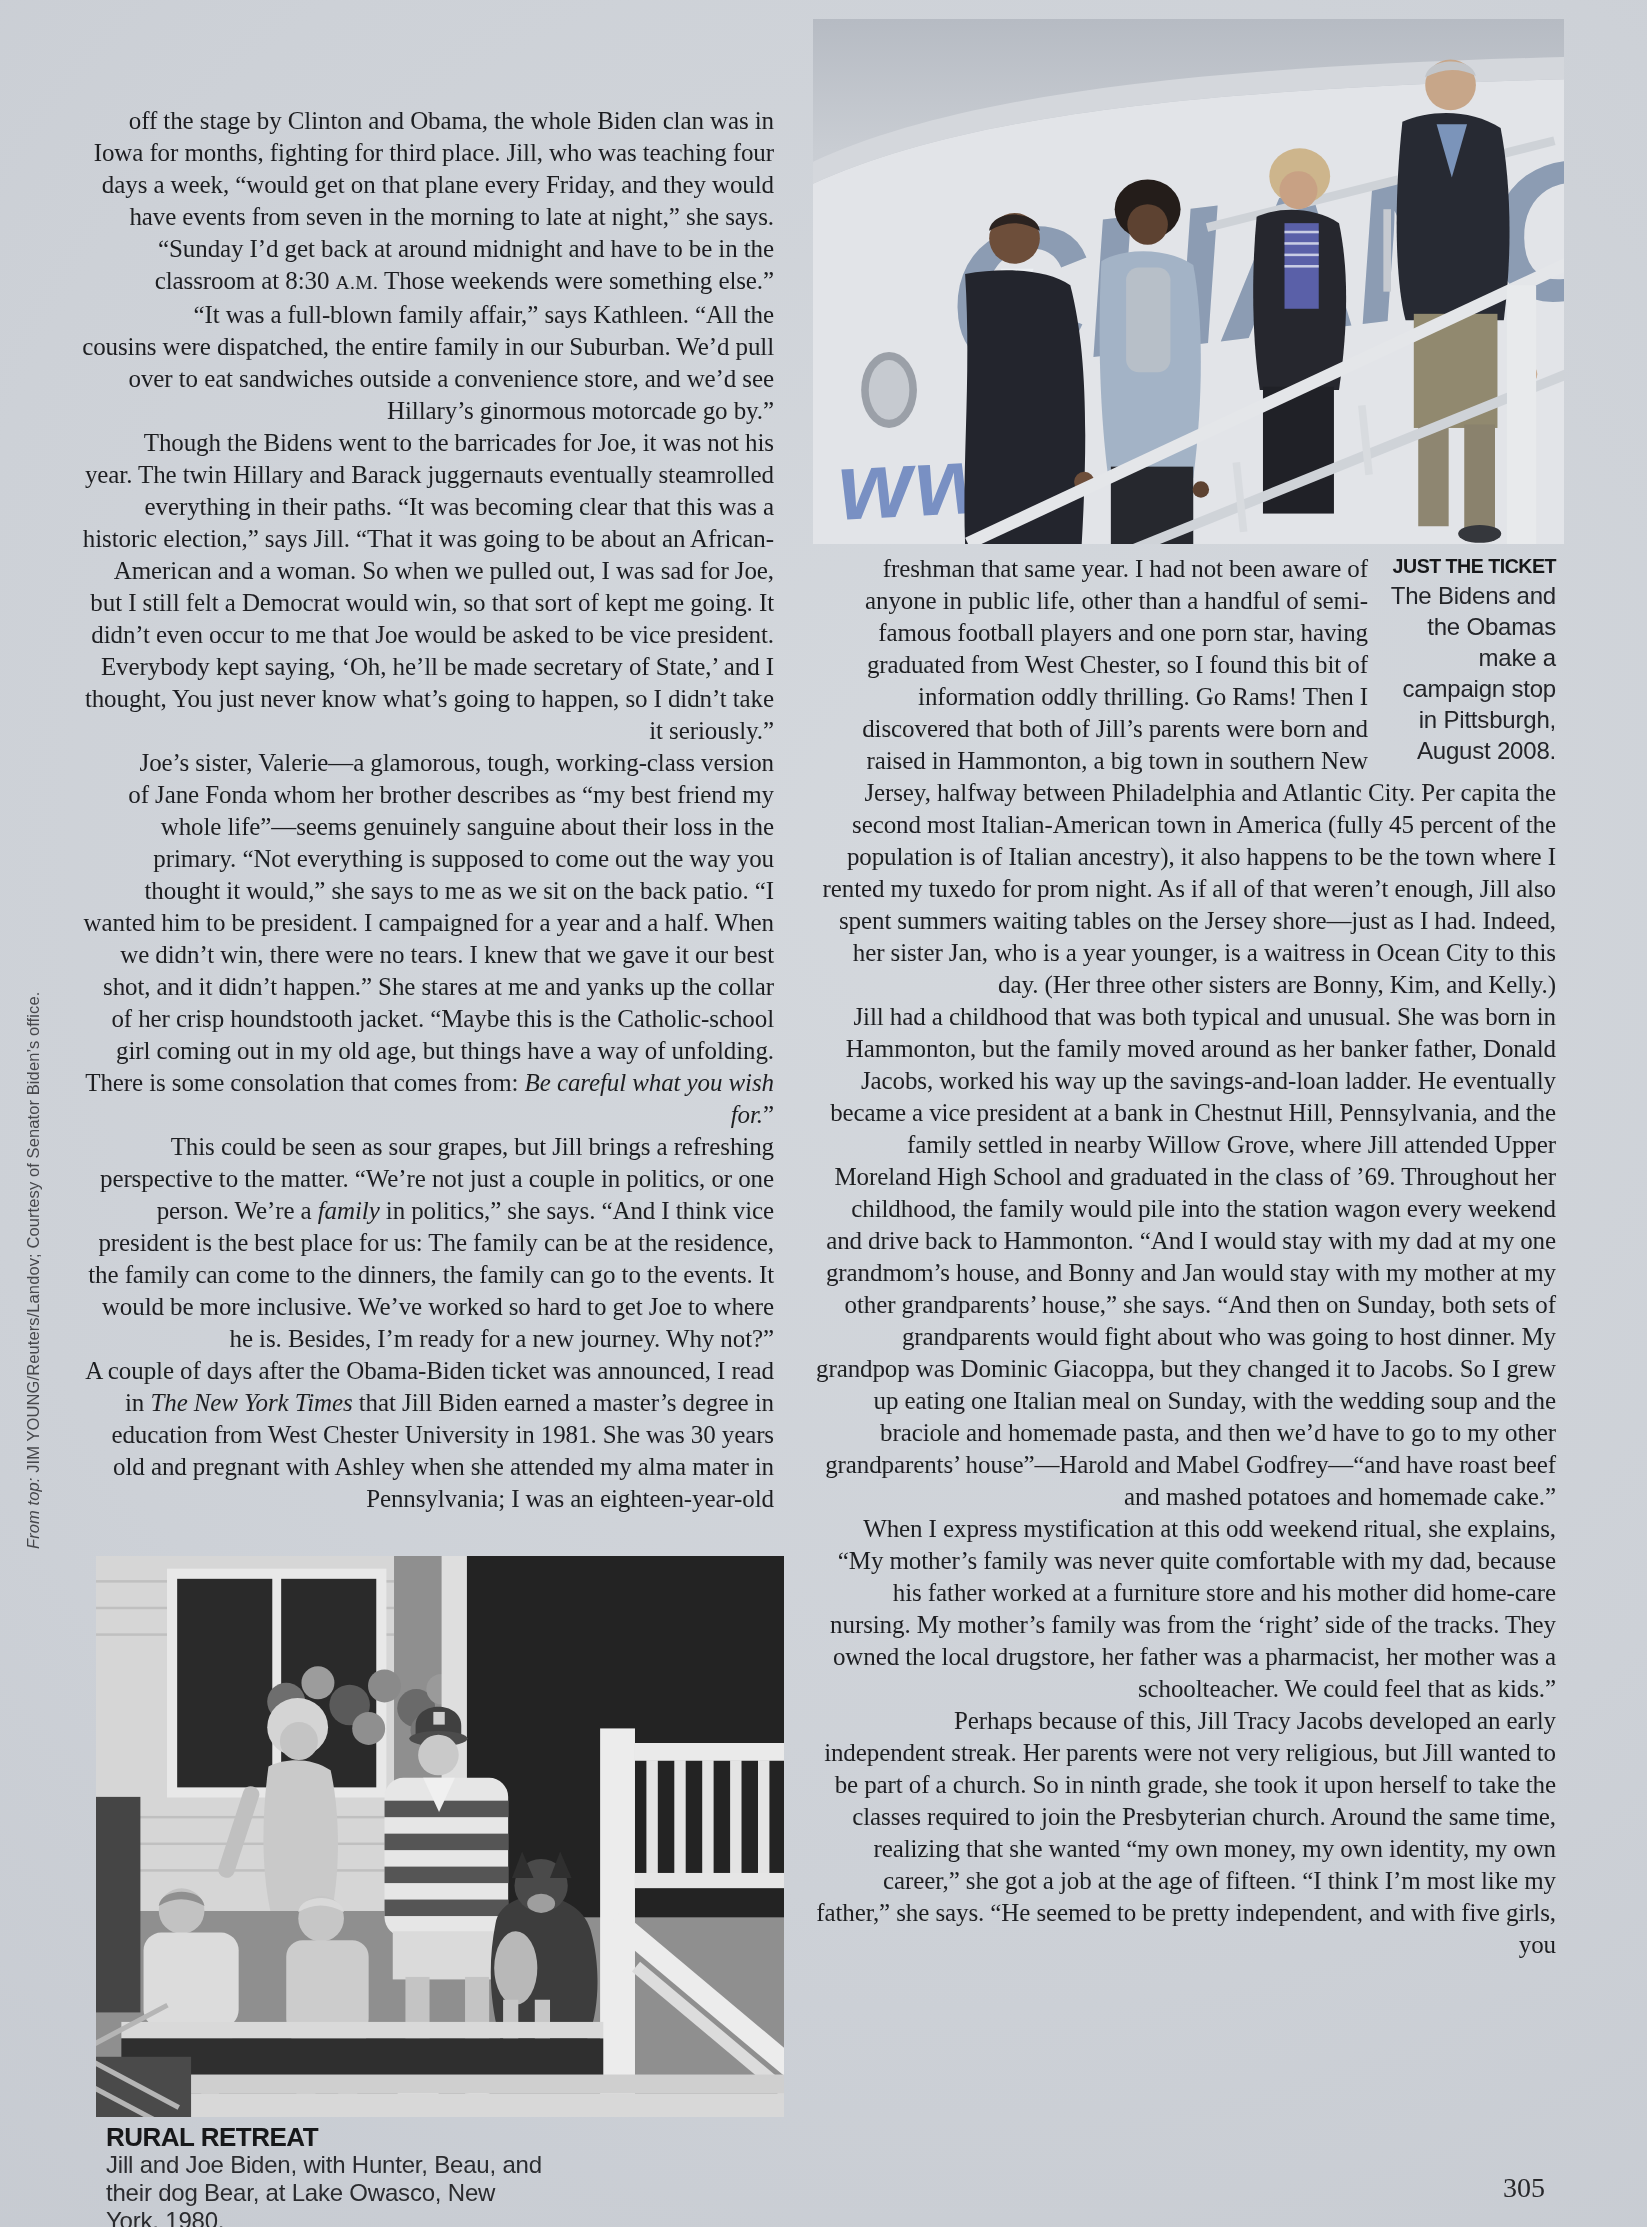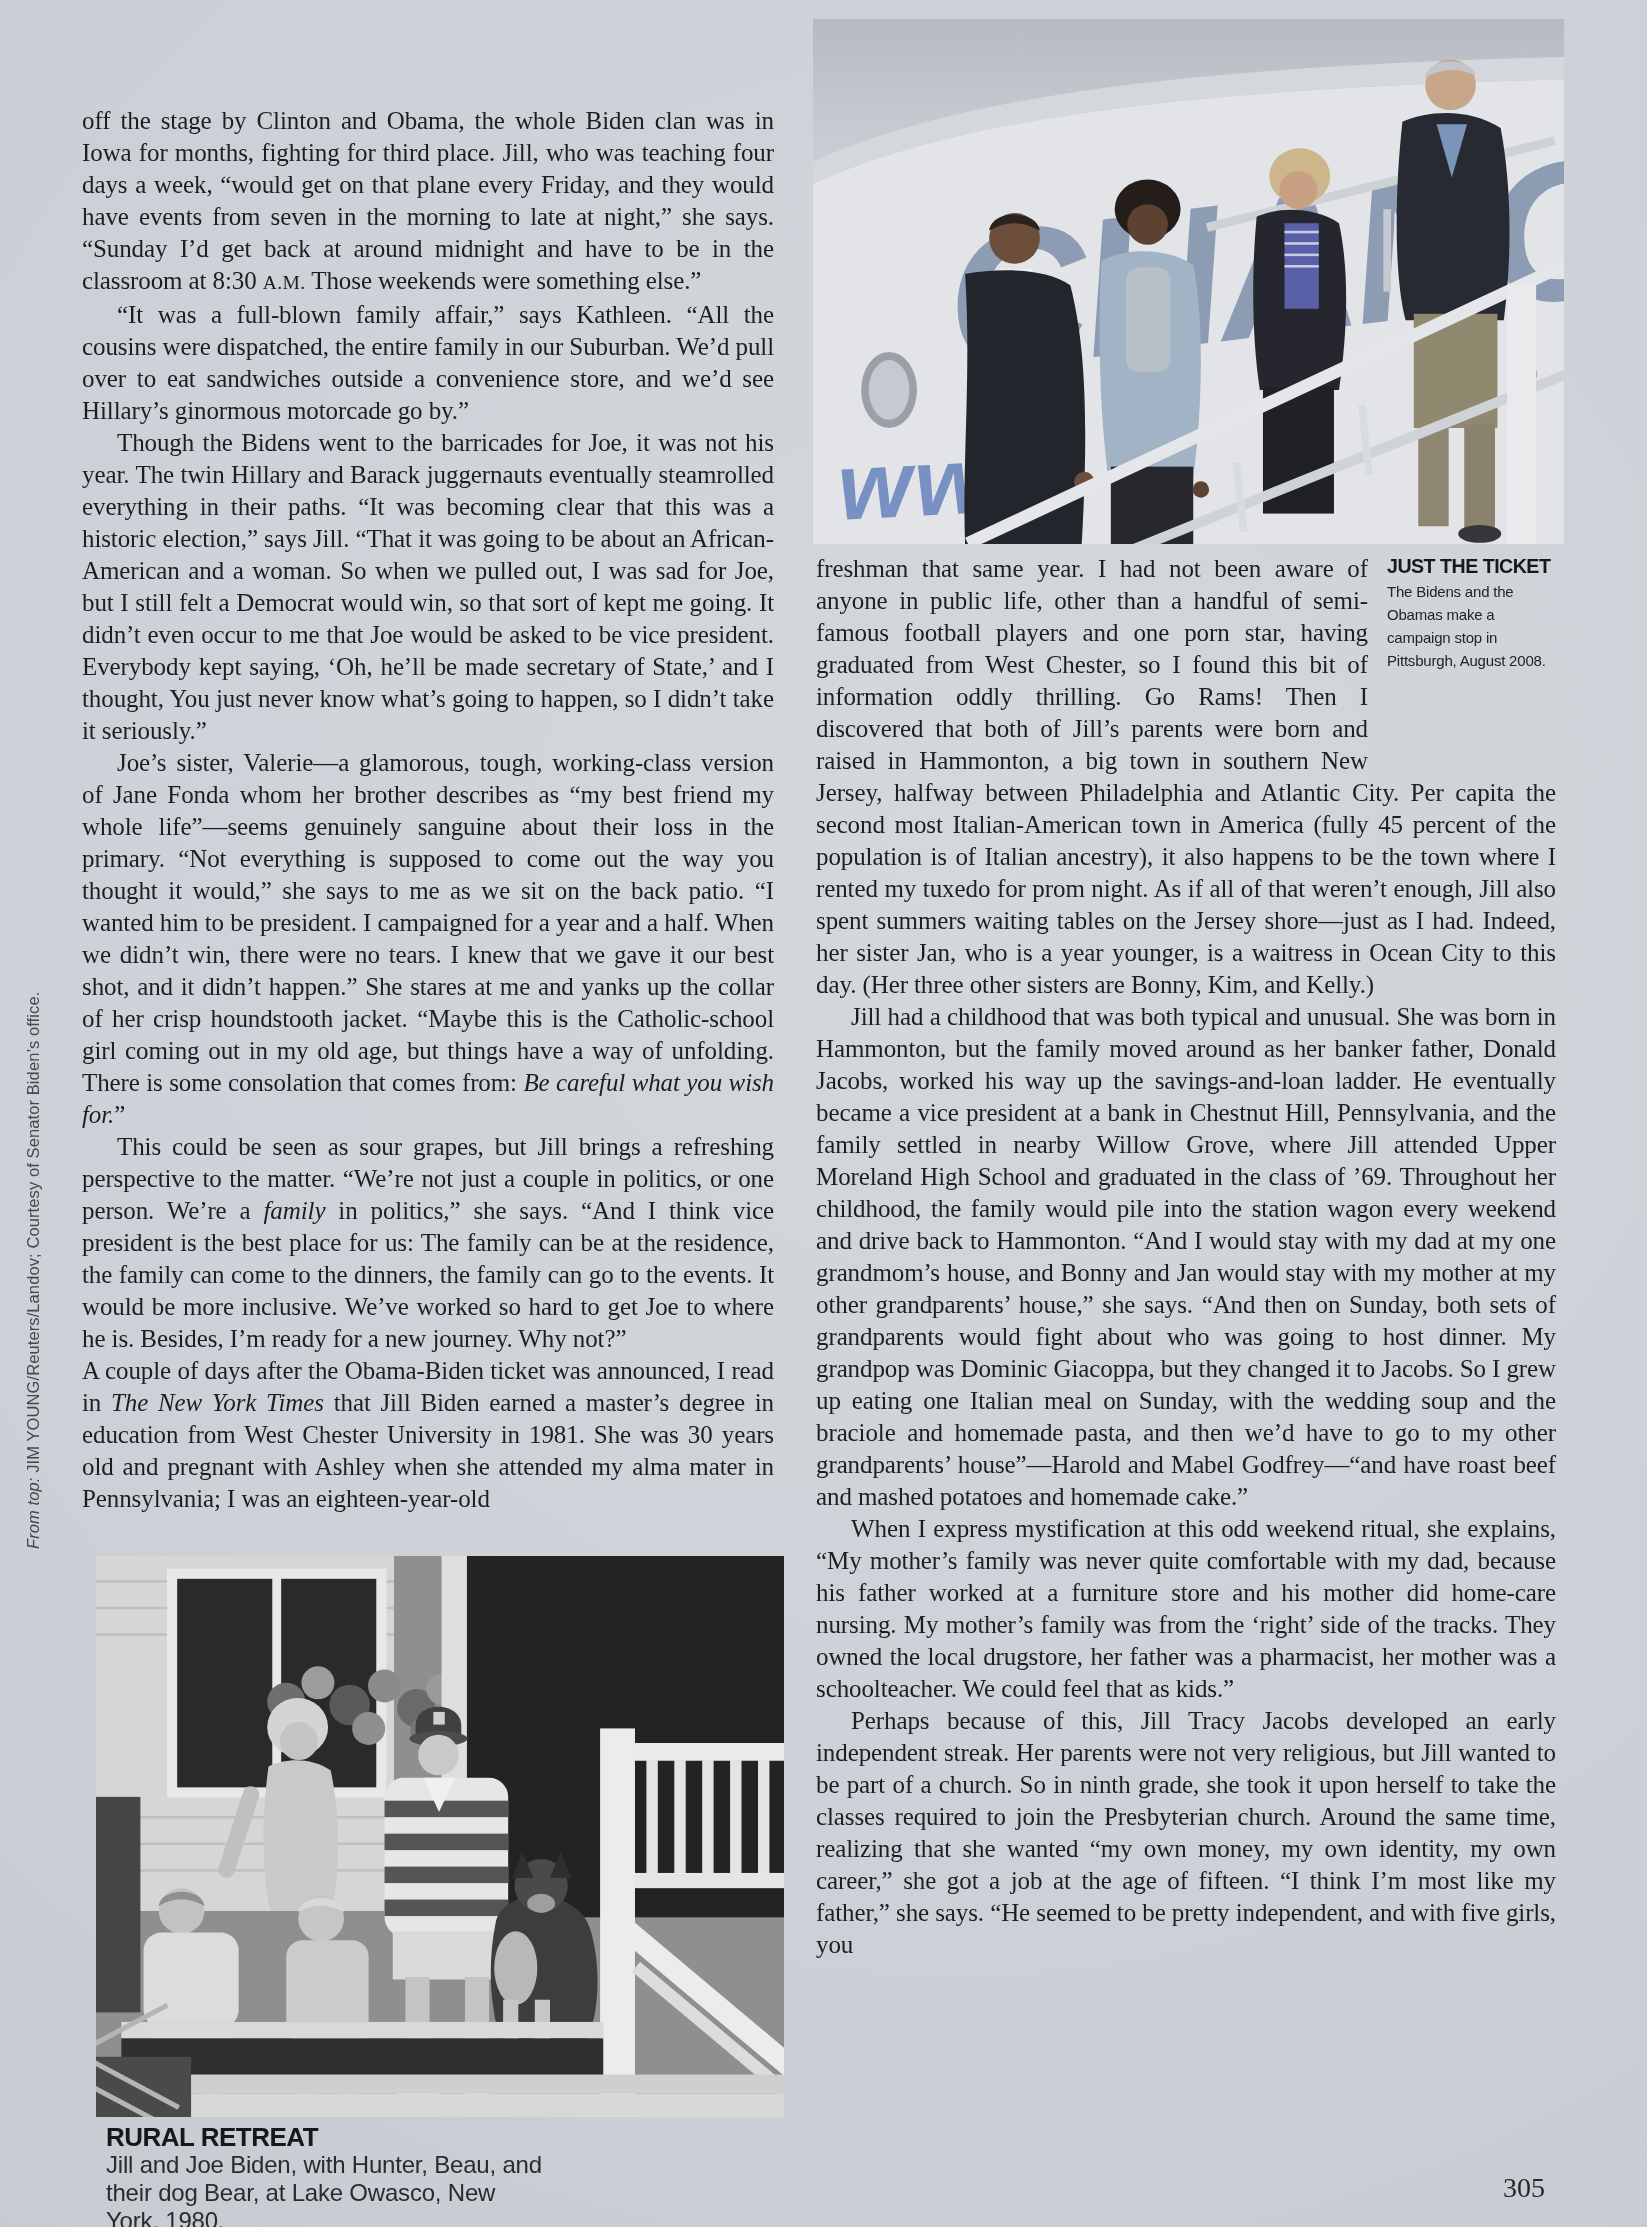--- a/index.html
+++ b/index.html
@@ -4,33 +4,33 @@
 <style>
   html,body{margin:0;padding:0;background:#9a9da3;}
   .page{
     position:relative;width:1648px;height:2227px;overflow:hidden;
     background:radial-gradient(125% 95% at 58% 38%, #d4d8dd 0%, #cdd1d7 50%, #c3c7ce 100%);
     font-family:"Liberation Serif", serif;color:#212225;
   }
   
   .col{position:absolute;font-size:25px;line-height:32px;text-align:justify;
        letter-spacing:-0.1px;color:#1d1e21;hyphens:auto;}
-  .col p{margin:0;}
+  .col p{margin:0;text-align:right;}
   .col p.indent{text-indent:35px;}
   .col p.gap{}
   .it{font-style:italic;}
   .sc{font-size:0.78em;letter-spacing:0.4px;}
   .col-left{left:82px;top:105px;width:692px;}
   .col-right{left:816px;top:553px;width:740px;}
 
   
   .float-caption{float:right;width:188px;height:193px;padding-left:19px;box-sizing:border-box;
                  font-family:"Liberation Sans", sans-serif;text-align:left;}
   .cap-title{font-weight:700;font-size:19.6px;line-height:27px;color:#17181a;letter-spacing:-0.5px;margin:0;}
-  .cap-body{font-size:15px;line-height:23px;color:#232428;letter-spacing:-0.2px;margin:0;text-indent:0;}
+  .cap-body{font-size:24px;line-height:31px;color:#232428;letter-spacing:-0.2px;margin:0;text-indent:0;}
 
   
   figure{margin:0;padding:0;}
   .photo-top{position:absolute;left:813px;top:19px;width:751px;height:525px;}
   .photo-bottom{position:absolute;left:96px;top:1556px;width:688px;height:561px;}
   .photo-top svg,.photo-bottom svg{display:block;width:100%;height:100%;}
 
   
   .caption-bottom{position:absolute;left:106px;top:2123px;width:444px;
                   font-family:"Liberation Sans", sans-serif;}

